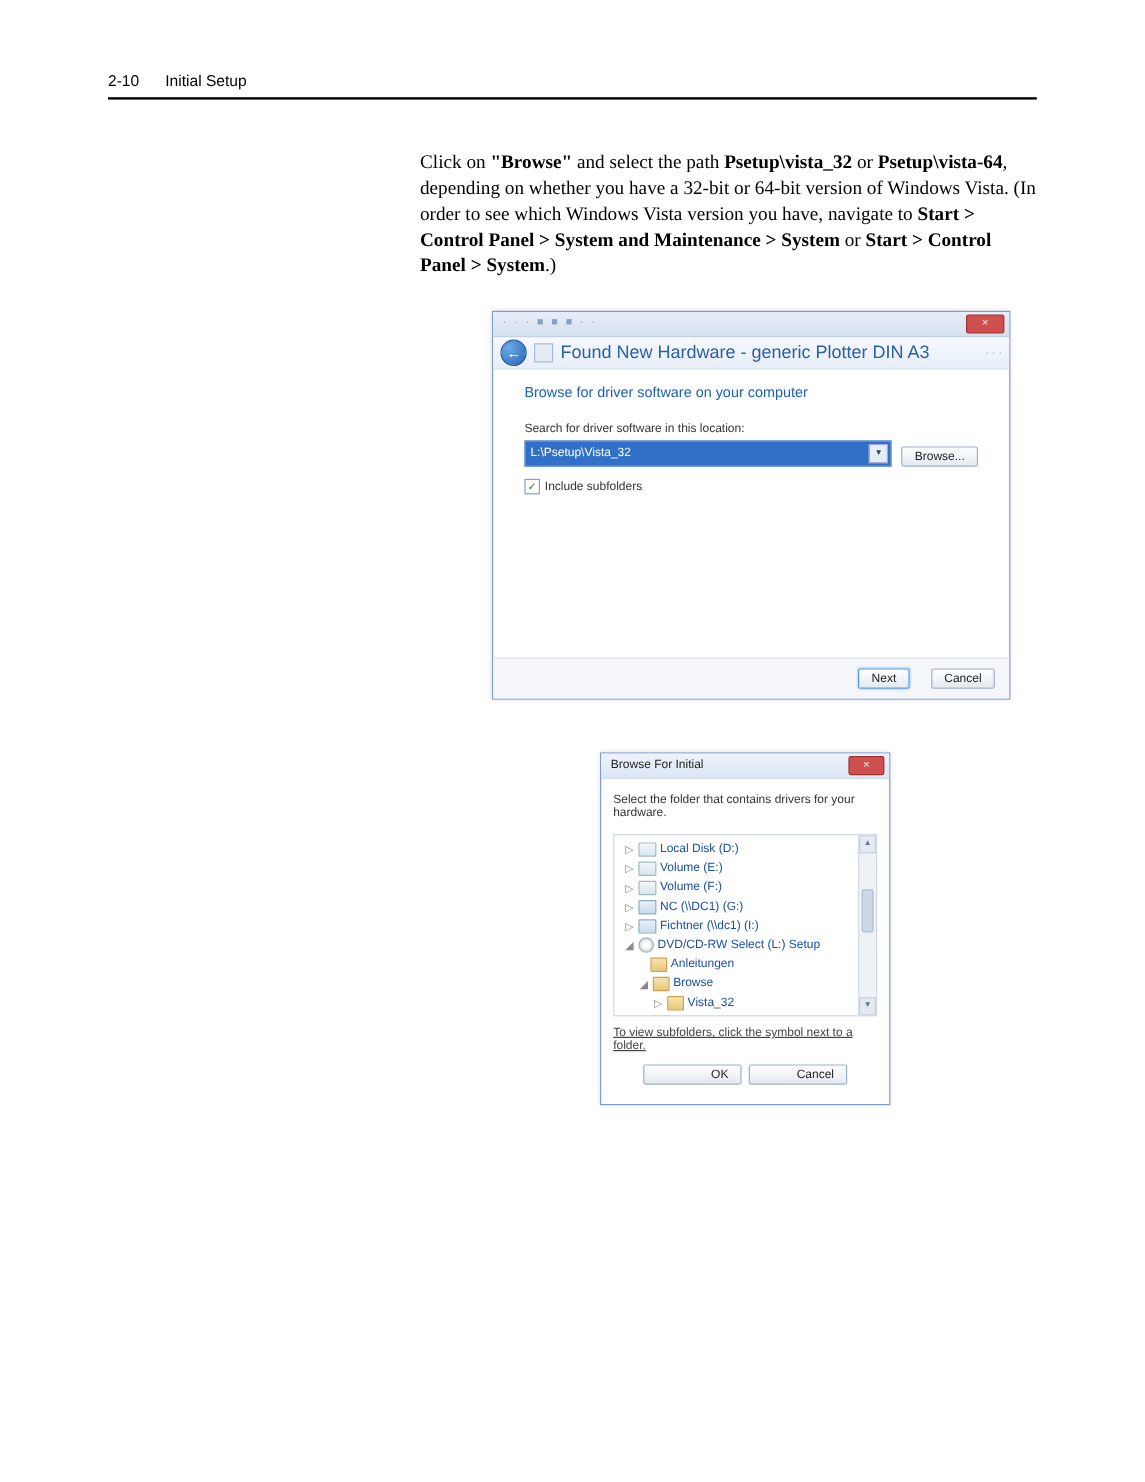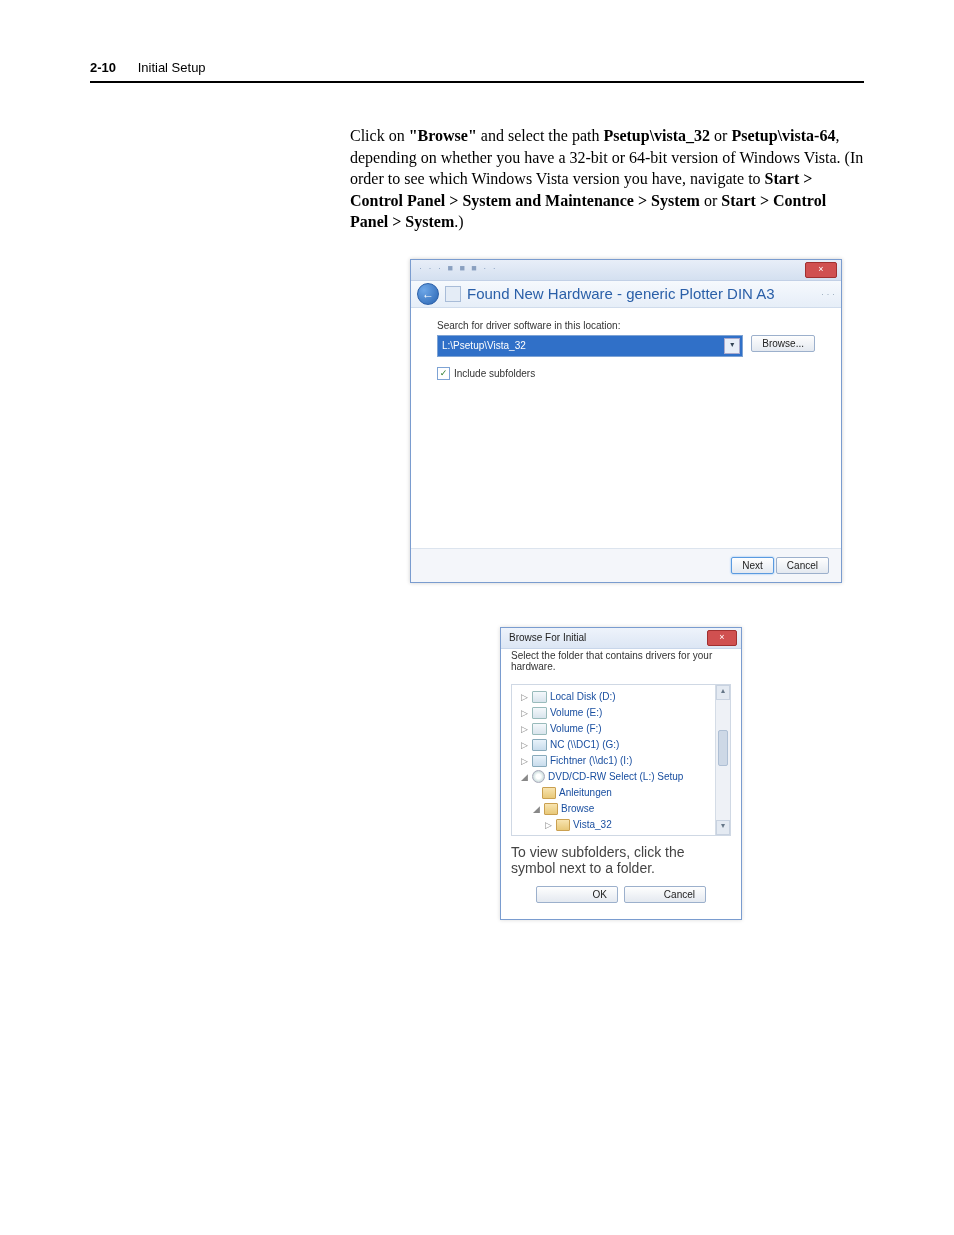--- a/index.html
+++ b/index.html
@@ -18,21 +18,21 @@
   .header {
     border-bottom: 2px solid #000;
     padding-bottom: 6px;
     margin-bottom: 42px;
   }
   .header-line {
     font-family: Arial, Helvetica, sans-serif;
     font-size: 13px;
   }
   .header-line .pgnum {
-    font-weight: bold;
+    font-weight: normal;
     margin-right: 18px;
     text-align: center;
   }
   .bodytext {
     margin-left: 260px;
     font-size: 16px;
     line-height: 1.35;
   }
   .bodytext .bold {
     font-weight: bold;
@@ -123,21 +123,21 @@
     font-size: 12px;
     margin-bottom: 18px;
   }
   .win1-body .lbl {
     font-size: 10px;
     color: #333;
     margin-bottom: 4px;
   }
   .inputrow {
     display: flex;
-    align-items: flex-start;
+    align-items: flex-end;
     gap: 8px;
     margin-bottom: 10px;
   }
   .pathbox {
     flex: 1;
     height: 18px;
     border: 1px solid #7ea3d4;
     background: #3070c8;
     color: #fff;
     font-size: 10px;
@@ -180,21 +180,21 @@
     color: #2a7a2a;
     font-size: 9px;
     line-height: 10px;
     text-align: center;
   }
   .win1-footer {
     border-top: 1px solid #dce4ee;
     padding: 8px 12px;
     display: flex;
     justify-content: flex-end;
-    gap: 2px;
+    gap: 18px;
     background: #f4f6fa;
   }
   .win1-footer .btn.primary {
     border: 1px solid #5a9ae0;
     box-shadow: 0 0 2px #6fb0f0;
   }
   
   .figblock2 {
     margin-top: 44px;
     margin-left: 410px;
@@ -226,21 +226,21 @@
     height: 14px;
     background: #d05050;
     border: 1px solid #a03030;
     border-radius: 2px;
     color: #fff;
     font-size: 9px;
     text-align: center;
     line-height: 13px;
   }
   .win2-body {
-    padding: 1px 10px 6px 10px;
+    padding: 12px 10px 6px 10px;
   }
   .win2-body .msg {
     font-size: 10px;
     margin-bottom: 12px;
   }
   .tree {
     border: 1px solid #cfd8e4;
     height: 142px;
     padding: 4px 2px;
     overflow: hidden;
@@ -309,23 +309,24 @@
   .icon-folder {
     width: 12px; height: 10px;
     background: linear-gradient(to bottom,#f8e4b0,#e8c878);
     border: 1px solid #caa050;
     border-radius: 1px;
   }
   .trow .label {
     color: #1a4fa0;
   }
   .win2 .hint {
-    font-size: 14px;
+    font-size: 10px;
     margin: 8px 0 10px 0;
     color: #444;
+    text-decoration: underline;
   }
   .win2-buttons {
     display: flex;
     justify-content: center;
     gap: 6px;
     padding-bottom: 10px;
   }
   .win2-buttons .btn {
     width: 60px;
     text-align: right;
@@ -352,20 +353,21 @@
         <span class="deco">· · · ■ ■ ■ · ·</span>
         <div class="close">×</div>
       </div>
       <div class="win1-nav">
         <div class="navbtn">←</div>
         <div class="navicon"></div>
         <span class="title">Found New Hardware - generic Plotter DIN A3</span>
         <span class="trail">· · ·</span>
       </div>
       <div class="win1-body">
+        <div class="heading">Browse for driver software on your computer</div>
         <div class="lbl">Search for driver software in this location:</div>
         <div class="inputrow">
           <div class="pathbox">
             <span>L:\Psetup\Vista_32</span>
             <div class="dd">▾</div>
           </div>
           <div class="btn">Browse...</div>
         </div>
         <div class="chkrow">
           <div class="chkbox">✓</div>

